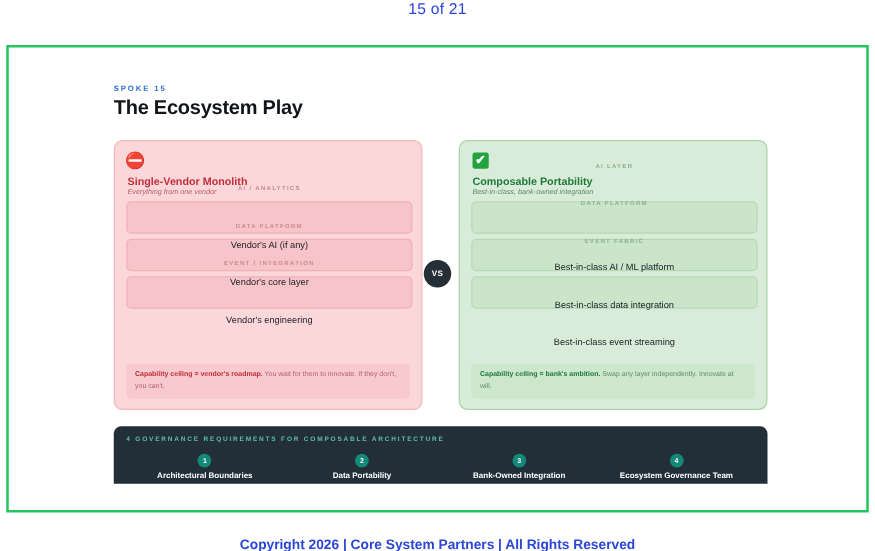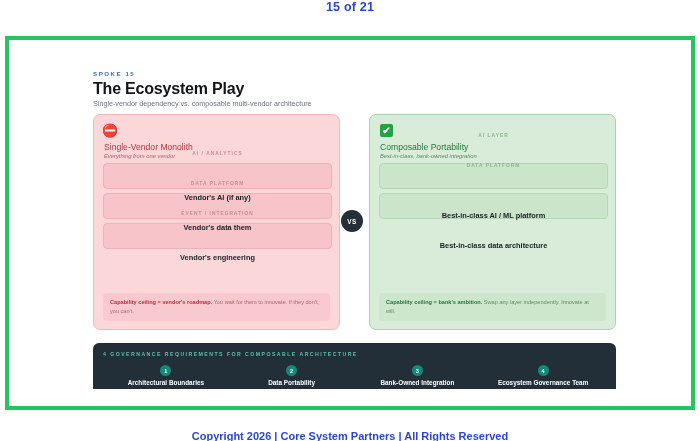--- a/index.html
+++ b/index.html
@@ -12,34 +12,34 @@
     overflow: hidden;
   }
 
   .page-counter {
     position: absolute;
     top: 0px;
     left: 0;
     width: 700px;
     text-align: center;
     font-size: 12.5px;
-    font-weight: 700;
+    font-weight: 400;
     color: #2a45d8;
     letter-spacing: 0.2px;
     line-height: 14px;
   }
 
   .slide-frame {
     position: absolute;
     left: 5px;
     top: 36px;
     width: 690px;
     height: 374px;
     background: #ffffff;
-    border: 4px solid #22c55e;
+    border: 2px solid #22c55e;
     box-sizing: border-box;
     overflow: hidden;
   }
 
   .slide-inner {
     position: absolute;
     left: 0; top: 0;
     width: 690px;
     height: 374px;
   }
@@ -116,21 +116,21 @@
     font-size: 10px;
     font-weight: 700;
     border-radius: 2px;
   }
 
   .card-title {
     position: absolute;
     left: 10px;
     top: 27px;
     font-size: 8.6px;
-    font-weight: 400;
+    font-weight: 700;
   }
   .card.left  .card-title { color: #c0303c; }
   .card.right .card-title { color: #1f7a3a; }
 
   .card-sub {
     position: absolute;
     left: 10px;
     top: 38px;
     font-size: 5.8px;
     font-style: italic;
@@ -162,21 +162,21 @@
     font-size: 4.8px;
     font-weight: 700;
     letter-spacing: 1.05px;
     margin-bottom: 2px;
   }
   .card.left  .layer-kicker { color: #c98b91; }
   .card.right .layer-kicker { color: #8cb38c; }
 
   .layer-label {
     font-size: 7.4px;
-    font-weight: 700;
+    font-weight: 400;
     color: #1b1f24;
     margin-top: 35px;
   }
 
   .ceiling {
     position: absolute;
     left: 9px;
     right: 9px;
     bottom: 8px;
     border-radius: 4px;
@@ -277,37 +277,36 @@
 </head>
 <body>
 
 <div class="page-counter">15 of 21</div>
 
 <div class="slide-frame">
   <div class="slide-inner">
 
     <div class="eyebrow">SPOKE 15</div>
     <div class="slide-title">The Ecosystem Play</div>
-    <div class="slide-sub">Single-vendor dependency vs. composable multi-vendor architecture</div>
 
     <div class="cards">
 
       <div class="card left">
         <div class="card-badge stop">⛔</div>
         <div class="card-title">Single-Vendor Monolith</div>
         <div class="card-sub">Everything from one vendor</div>
 
         <div class="layers">
           <div class="layer">
             <div class="layer-kicker">AI / ANALYTICS</div>
             <div class="layer-label">Vendor's AI (if any)</div>
           </div>
           <div class="layer">
             <div class="layer-kicker">DATA PLATFORM</div>
-            <div class="layer-label">Vendor's data them</div>
+            <div class="layer-label">Vendor's core layer</div>
           </div>
           <div class="layer">
             <div class="layer-kicker">EVENT / INTEGRATION</div>
             <div class="layer-label">Vendor's engineering</div>
           </div>
         </div>
 
         <div class="ceiling"><b>Capability ceiling = vendor's roadmap.</b><span> You wait for them to innovate. If they don't, you can't.</span></div>
       </div>
 
@@ -318,21 +317,25 @@
         <div class="card-title">Composable Portability</div>
         <div class="card-sub">Best-in-class, bank-owned integration</div>
 
         <div class="layers">
           <div class="layer">
             <div class="layer-kicker">AI LAYER</div>
             <div class="layer-label">Best-in-class AI / ML platform</div>
           </div>
           <div class="layer">
             <div class="layer-kicker">DATA PLATFORM</div>
-            <div class="layer-label">Best-in-class data architecture</div>
+            <div class="layer-label">Best-in-class data integration</div>
+          </div>
+          <div class="layer">
+            <div class="layer-kicker">EVENT FABRIC</div>
+            <div class="layer-label">Best-in-class event streaming</div>
           </div>
         </div>
 
         <div class="ceiling"><b>Capability ceiling = bank's ambition.</b><span> Swap any layer independently. Innovate at will.</span></div>
       </div>
 
     </div>
 
     <div class="gov">
       <div class="gov-head">4 GOVERNANCE REQUIREMENTS FOR COMPOSABLE ARCHITECTURE</div>

